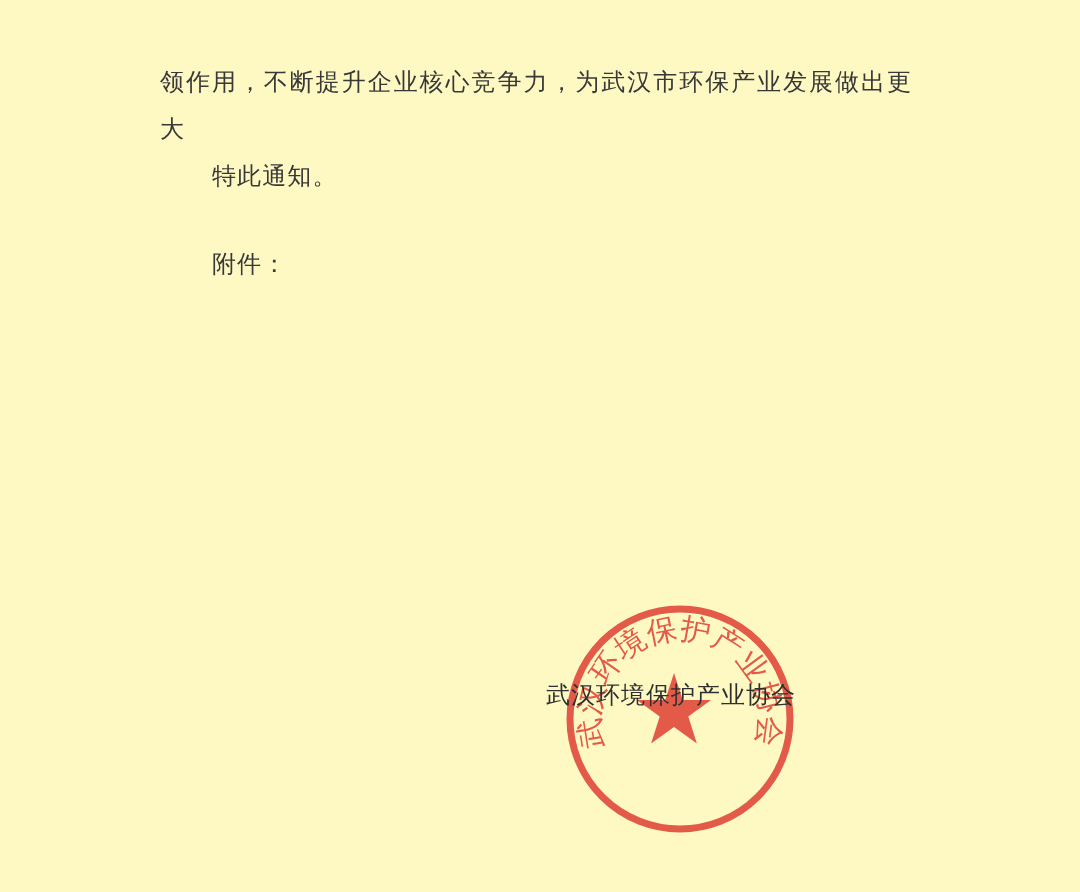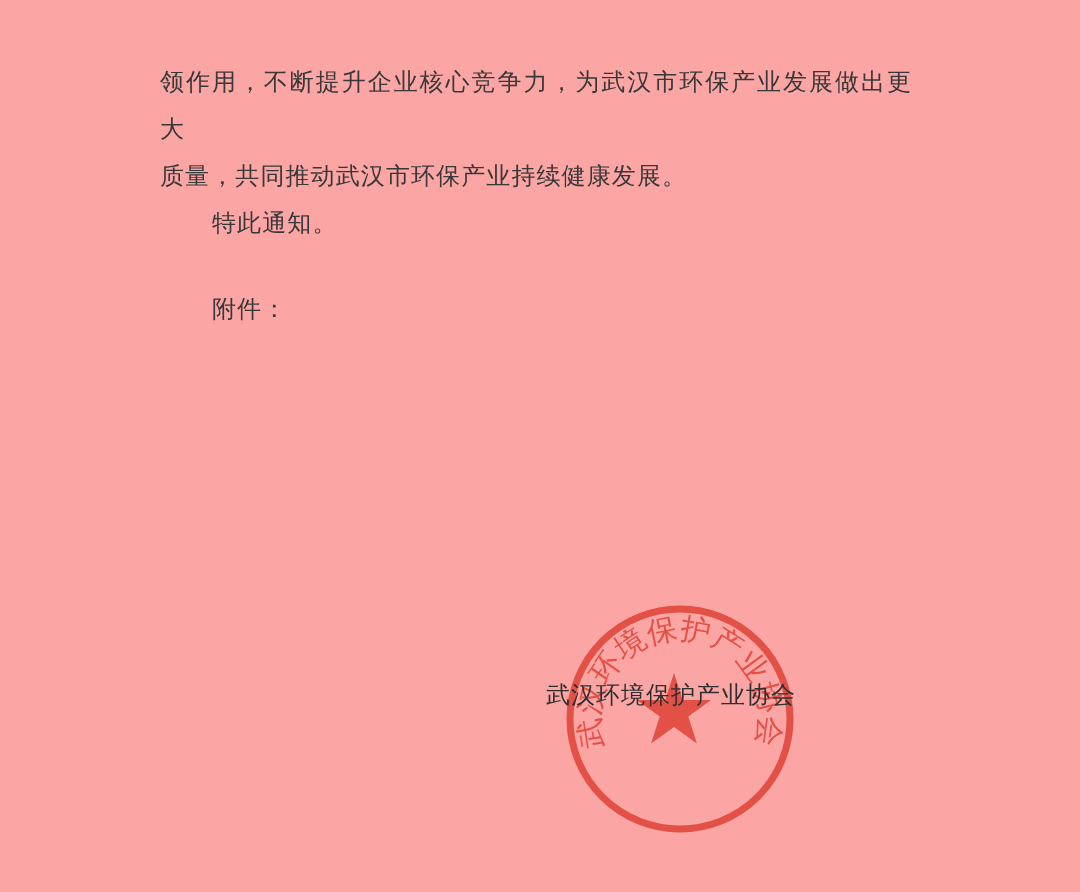--- a/index.html
+++ b/index.html
@@ -1,20 +1,20 @@
 <!DOCTYPE html>
 <html lang="zh"><head>
 <meta charset="utf-8">
 <style>
   html, body { margin: 0; padding: 0; background: #ffffff; }
   .page {
     position: relative;
     width: 1080px;
     height: 892px;
-    background: #fca5a5;
+    background: #fef9c3;
     overflow: hidden;
     font-family: "Liberation Serif", "DejaVu Serif", serif;
     color: #383838;
   }
   .content {
     position: absolute;
     left: 160px;
     top: 59px;
     width: 752px;
     font-size: 24px;
@@ -27,21 +27,20 @@
   .para-line.justify {
     white-space: normal;
     text-align: justify;
     text-align-last: justify;
   }
   .indent { padding-left: 52px; }
   .spacer { height: 40px; }
   .att-line {
     line-height: 48px;
     white-space: nowrap;
-    font-family: Liberation Mono, monospace;
   }
   .sig-line {
     position: absolute;
     z-index: 3;
     font-size: 24px;
     letter-spacing: 1px;
     line-height: 28px;
     white-space: nowrap;
     color: #2f2f2f;
   }
@@ -57,21 +56,20 @@
 </style>
 </head>
 <body>
 
 <div class="page">
 
   <div class="content">
 
     <div>
       <div class="para-line justify">领作用，不断提升企业核心竞争力，为武汉市环保产业发展做出更大</div>
-      <div class="para-line">质量，共同推动武汉市环保产业持续健康发展。</div>
     </div>
 
     <div class="para-line indent">特此通知。</div>
 
     <div class="spacer"></div>
 
     <div class="att-line indent">附件：</div>
 
 
   </div>

